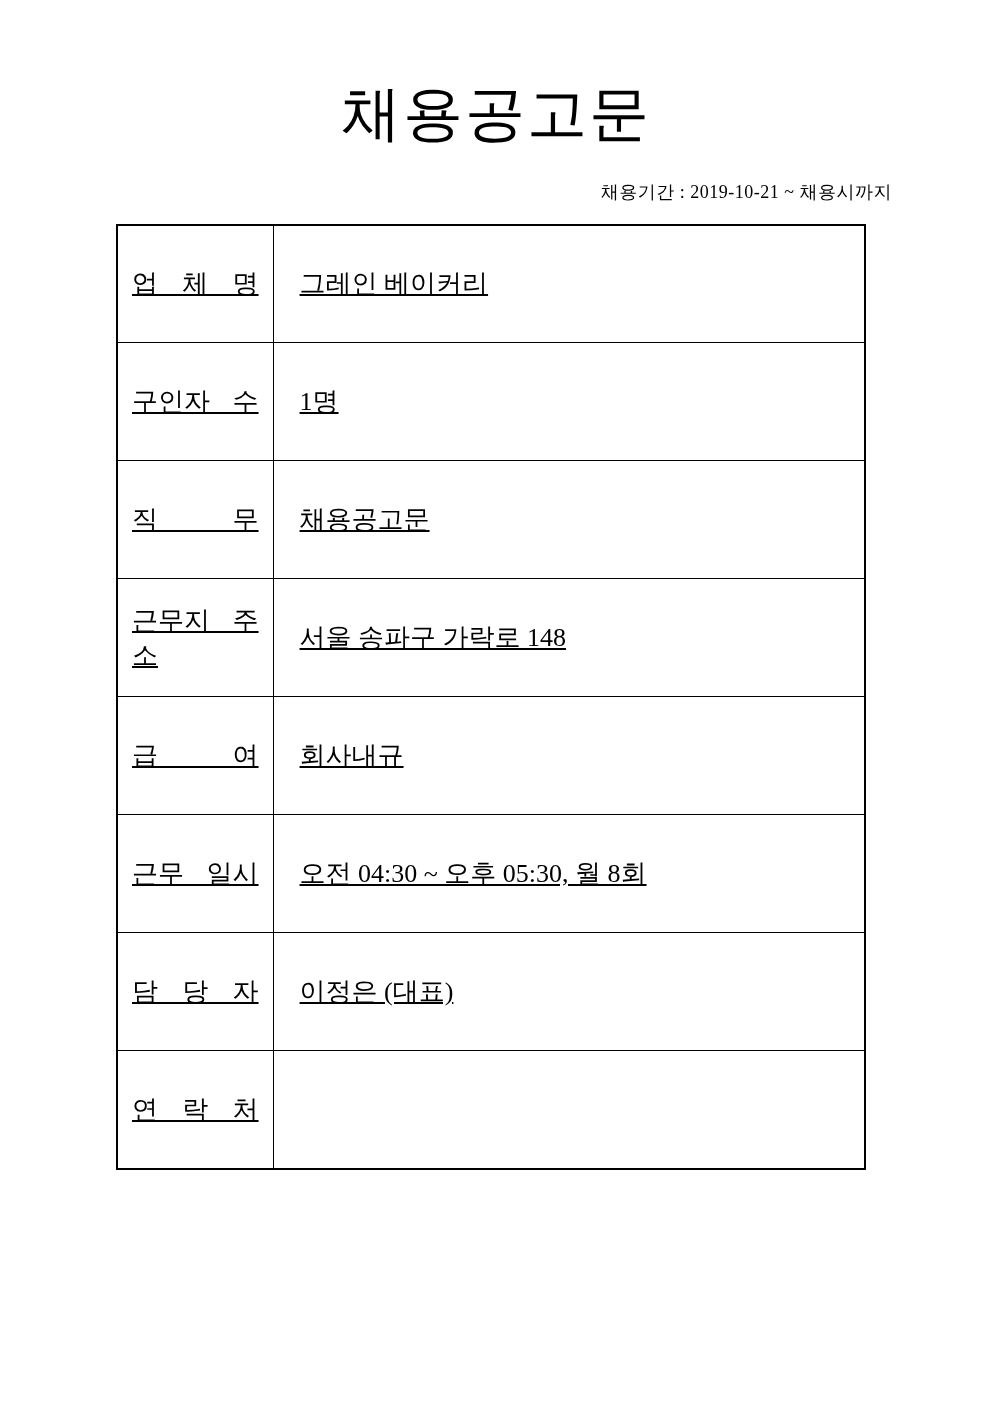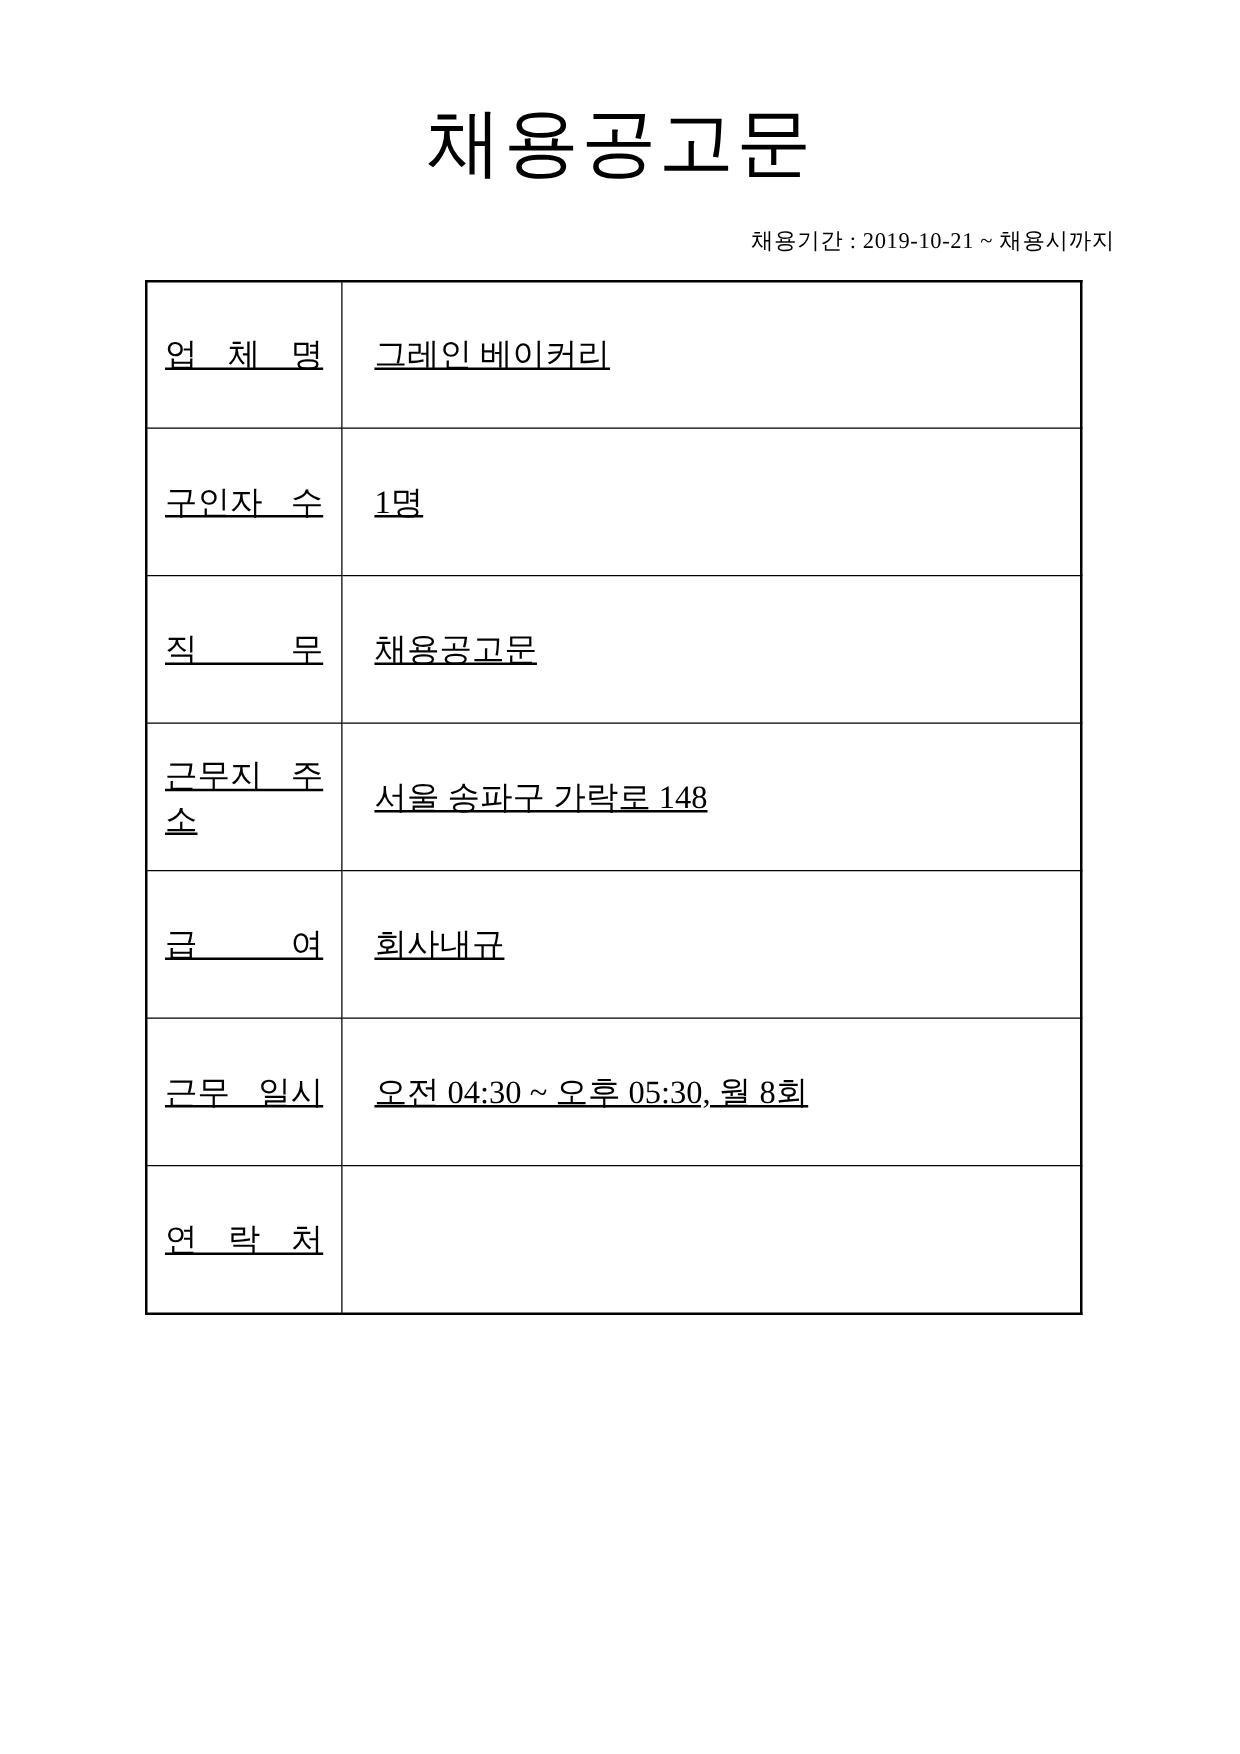--- a/index.html
+++ b/index.html
@@ -90,19 +90,23 @@
       </tr>
       <tr>
         <td class="label-cell">급 여</td>
         <td class="value-cell">회사내규</td>
       </tr>
       <tr>
         <td class="label-cell">근무 일시</td>
         <td class="value-cell">오전 04:30 ~ 오후 05:30, 월 8회</td>
       </tr>
       <tr>
+        <td class="label-cell">담 당 자</td>
+        <td class="value-cell">이정은 (대표)</td>
+      </tr>
+      <tr>
         <td class="label-cell">연 락 처</td>
         <td class="value-cell"></td>
       </tr>
     </tbody>
   </table>
 
 </div>
 
 </body></html>

